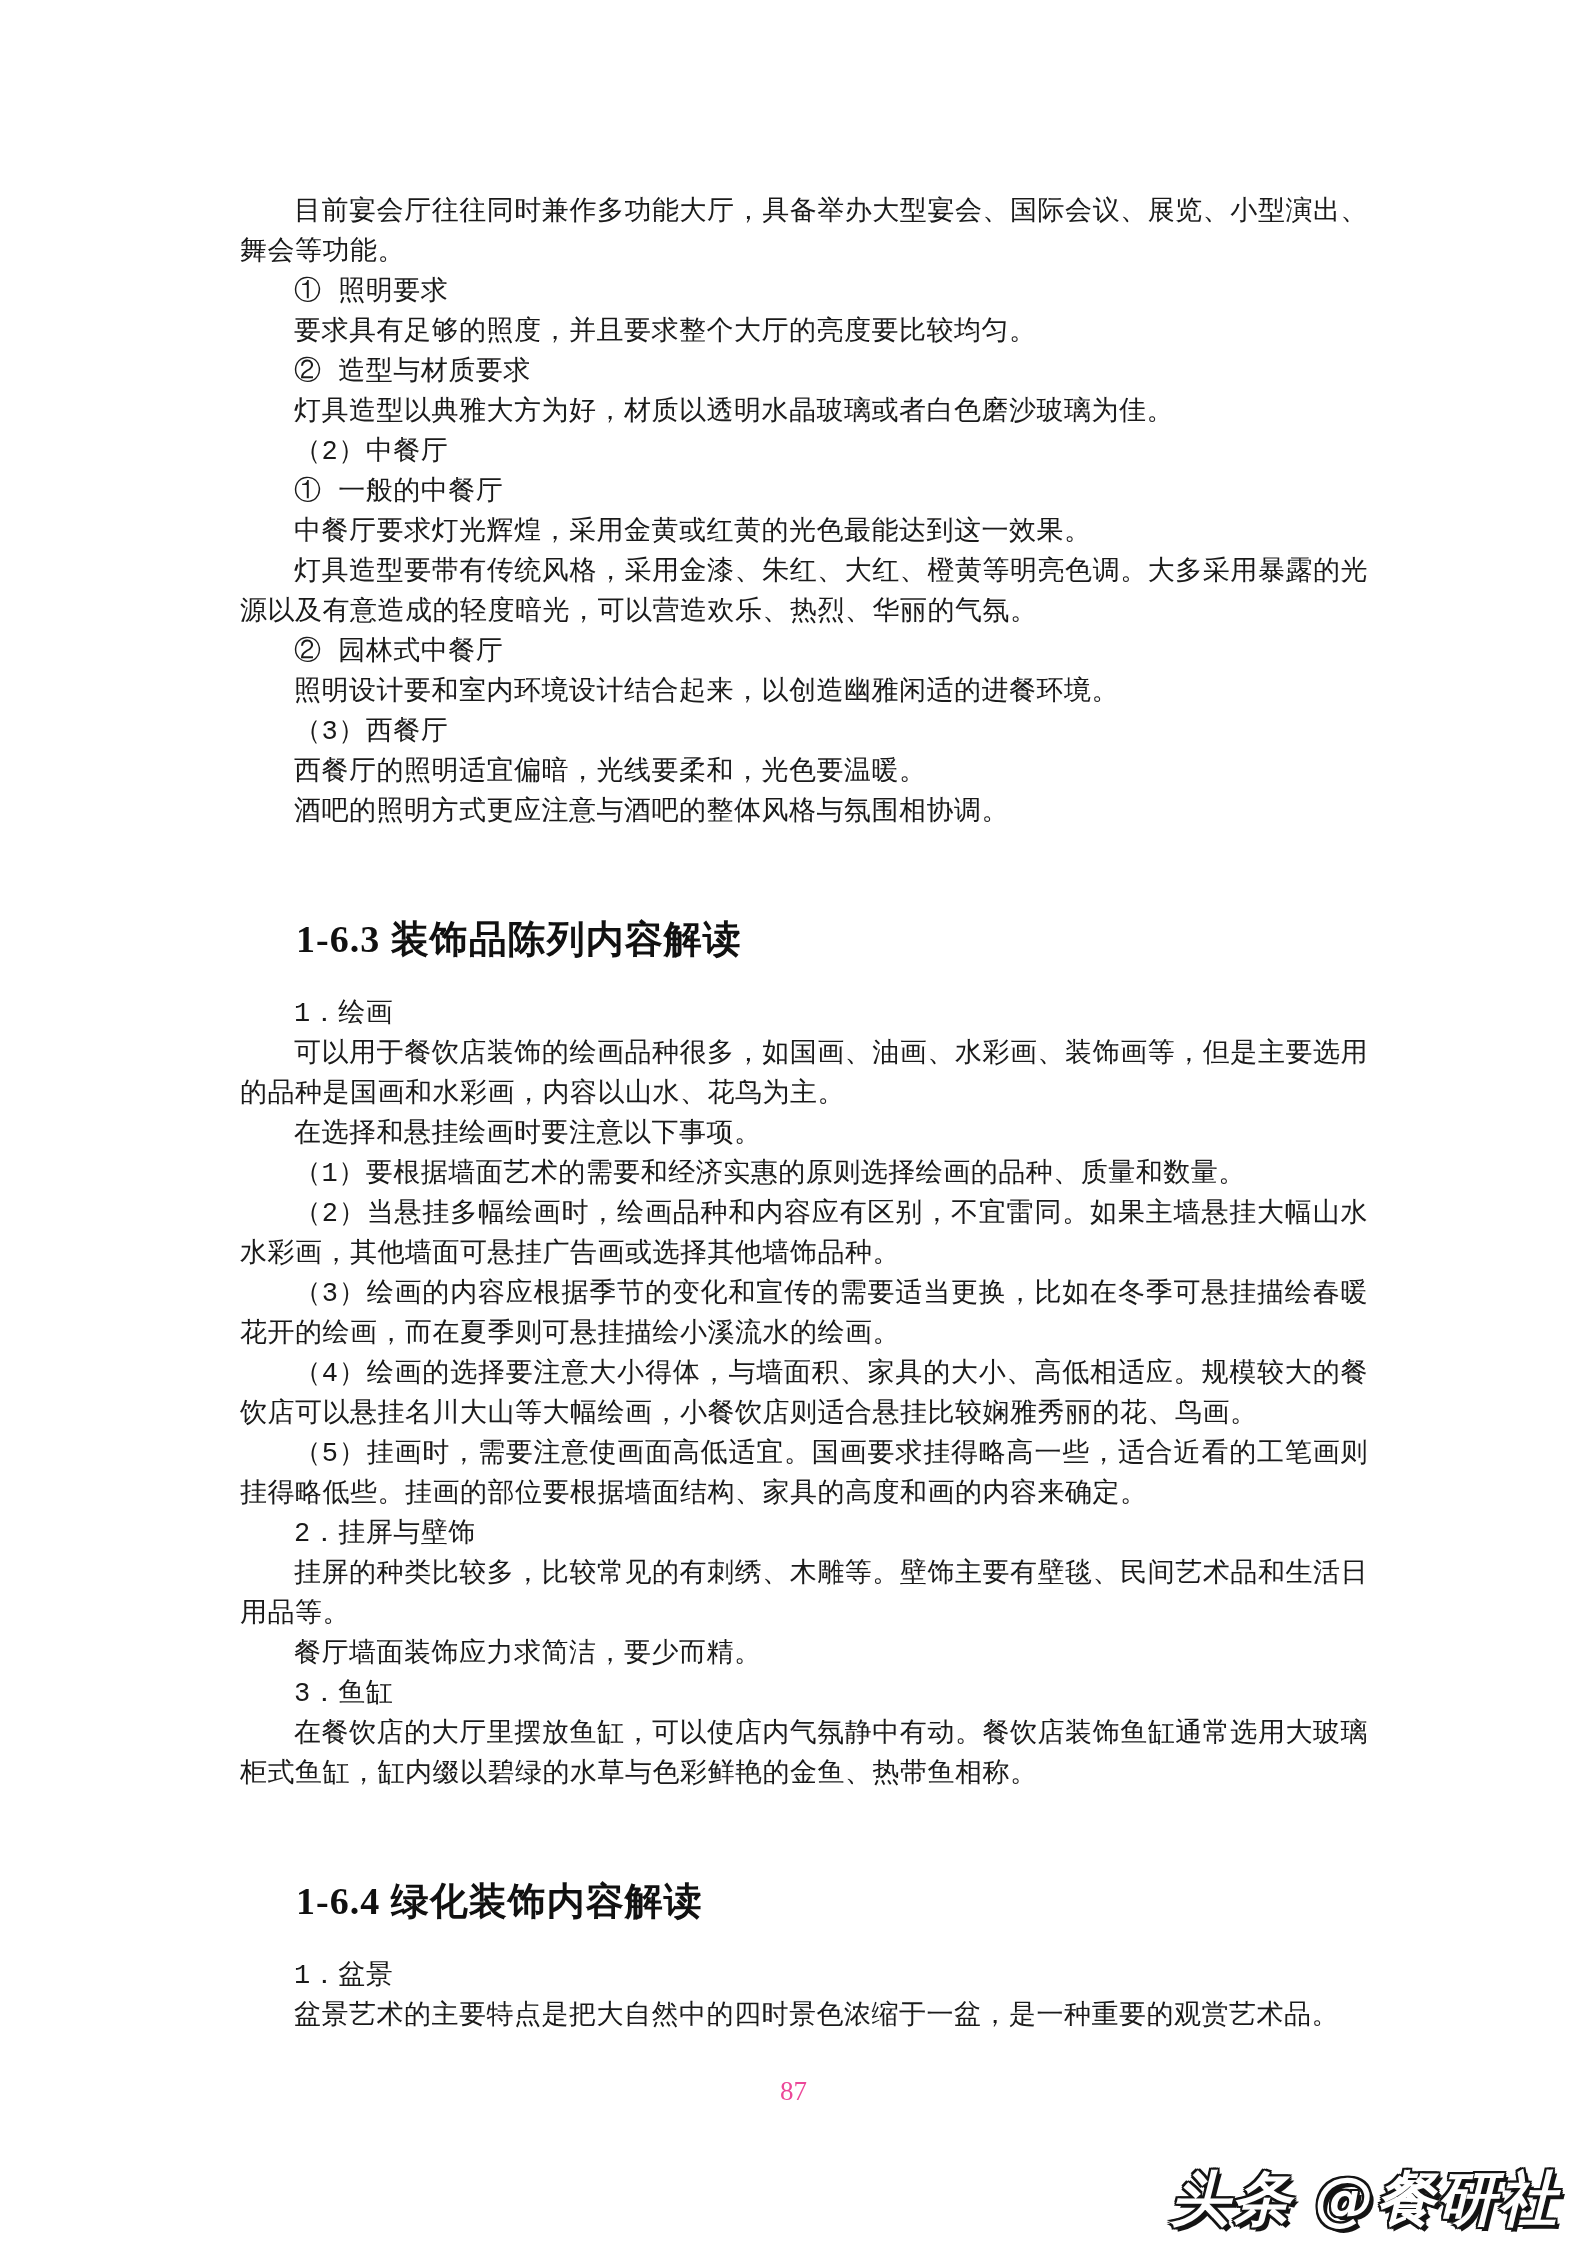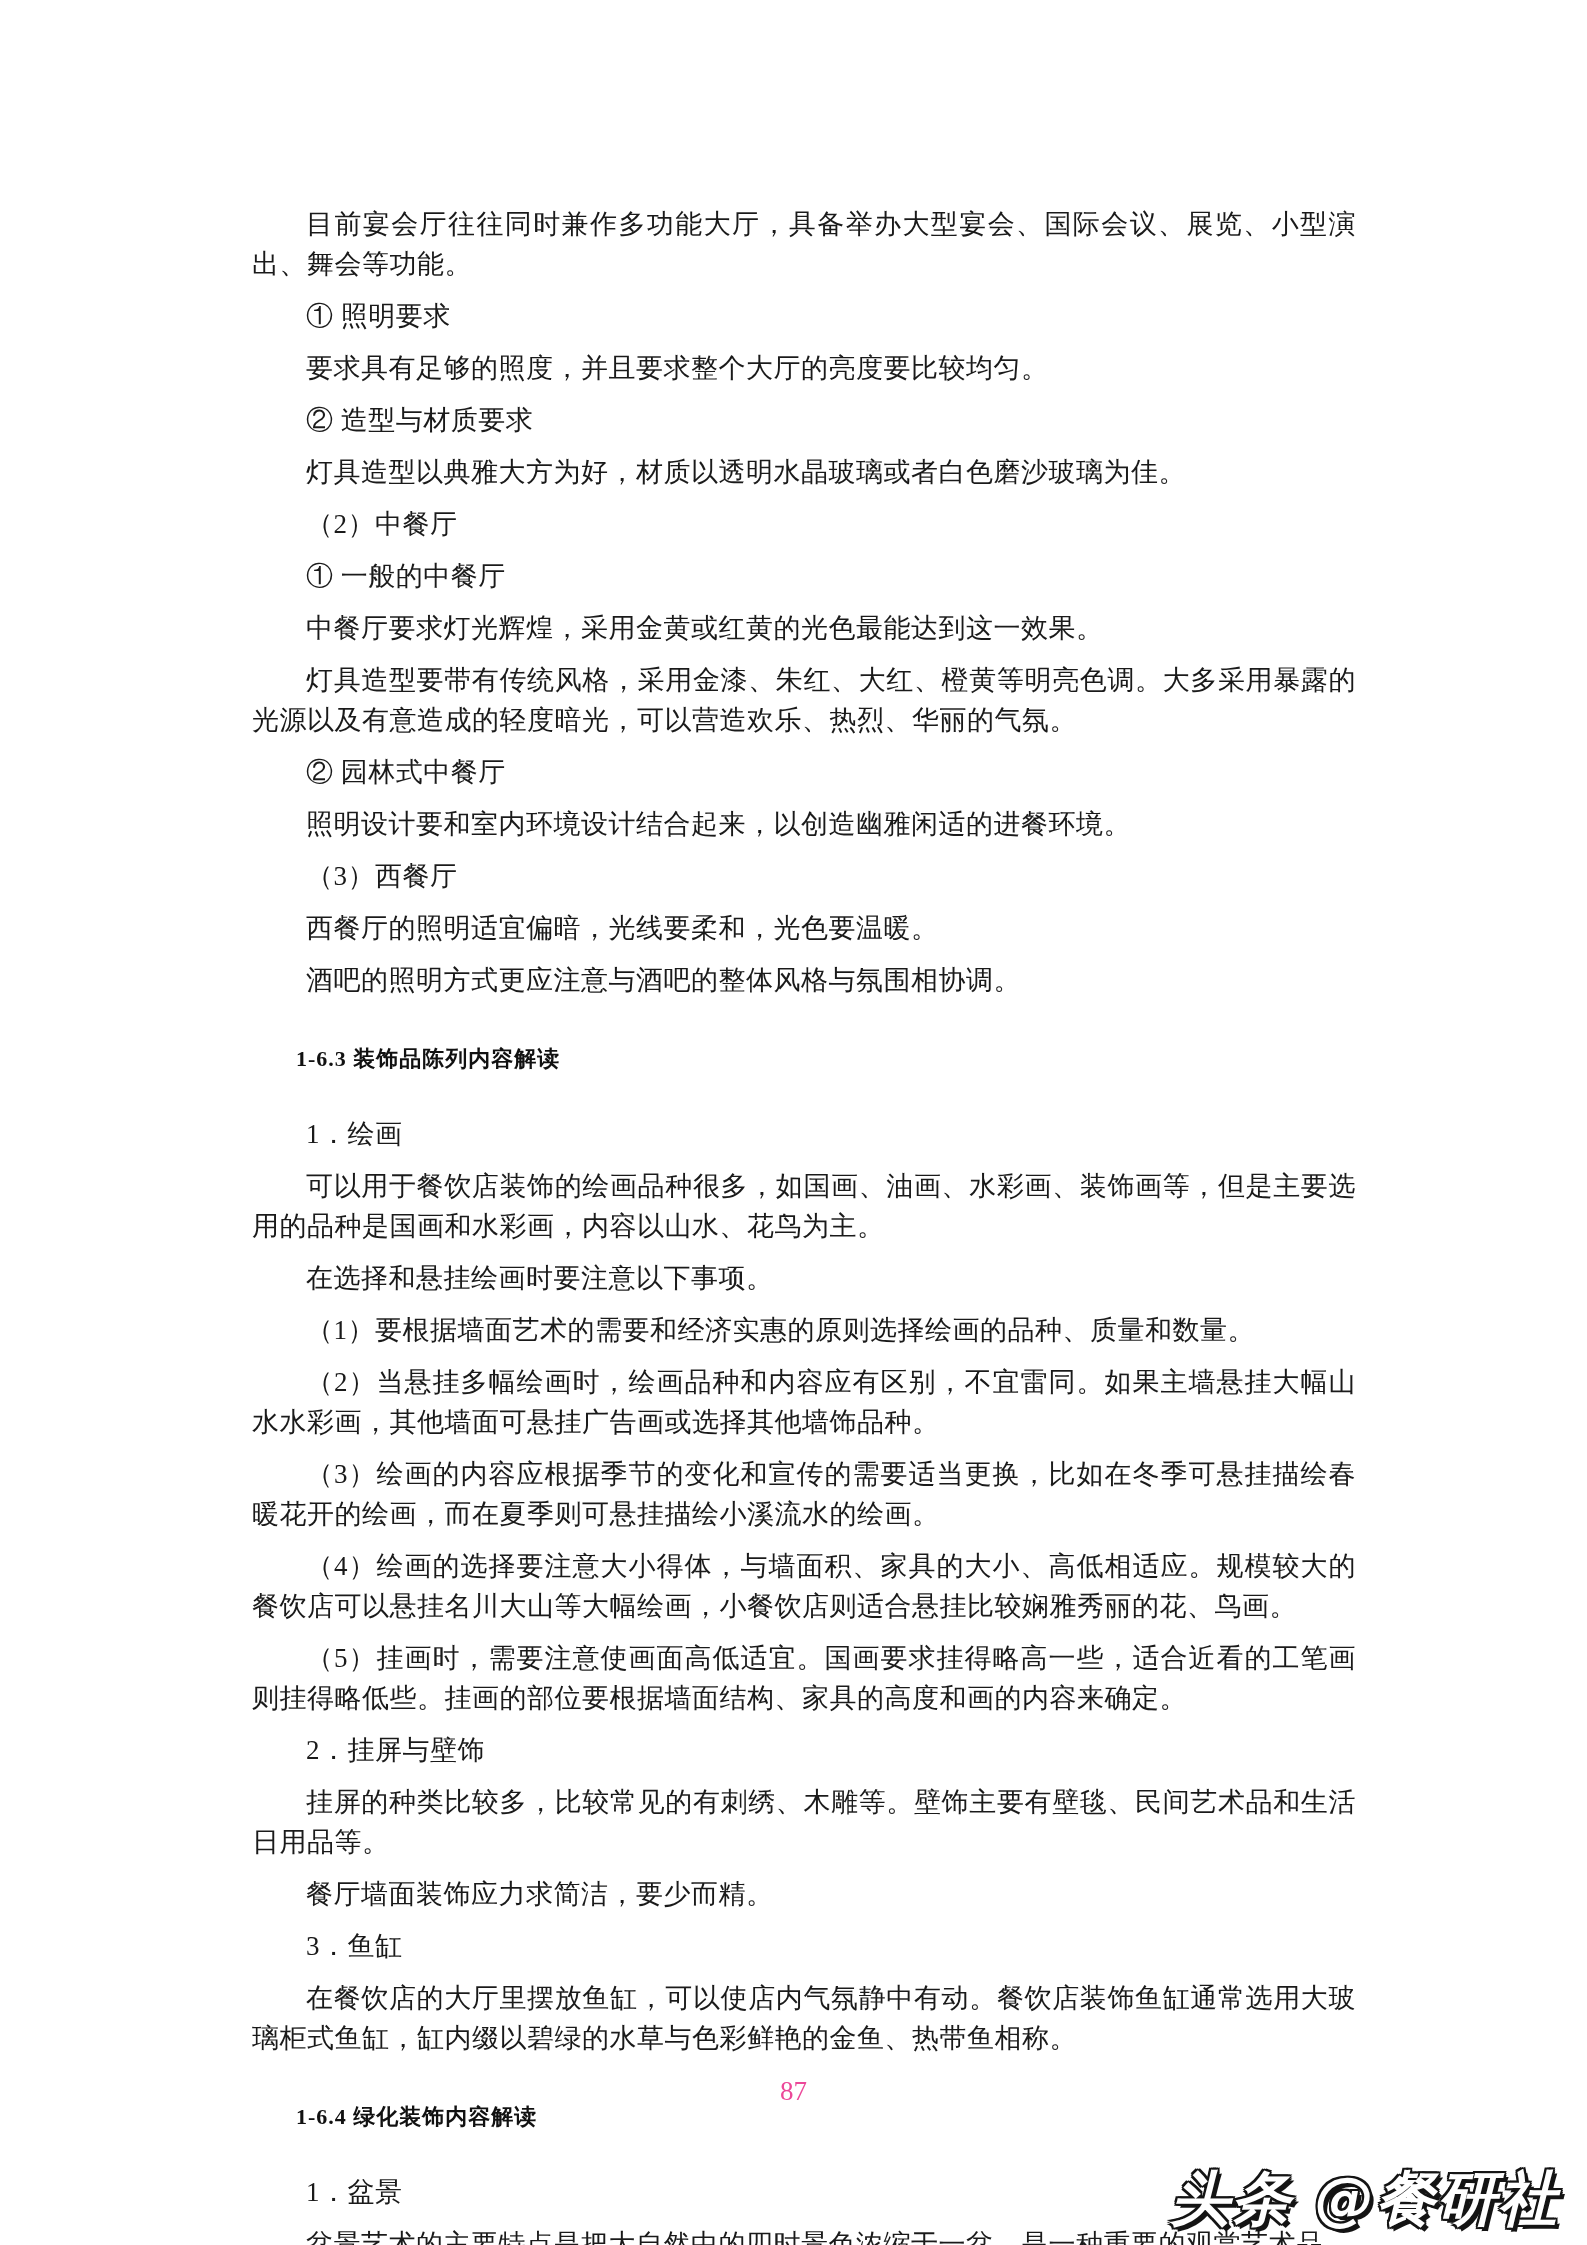--- a/index.html
+++ b/index.html
@@ -16,30 +16,31 @@
     color: #1a1a1a;
     overflow: hidden;
   }
   .content {
     position: absolute;
     left: 240px;
     top: 192px;
     width: 1128px;
   }
   p.body {
-    margin: 12px;
+    margin: 0;
     font-size: 27px;
     line-height: 40px;
     text-align: justify;
     text-indent: 2em;
     letter-spacing: 0.5px;
+    font-family: Liberation Mono, monospace;
   }
   h2.heading {
-    margin: 36px 0 32px 0;
-    font-size: 22px;
+    margin: 84px 0 32px 0;
+    font-size: 38px;
     line-height: 46px;
     font-weight: bold;
     text-indent: 56px;
     letter-spacing: 1px;
     color: #111111;
   }
   .page-number {
     position: absolute;
     left: 0;
     right: 0;

